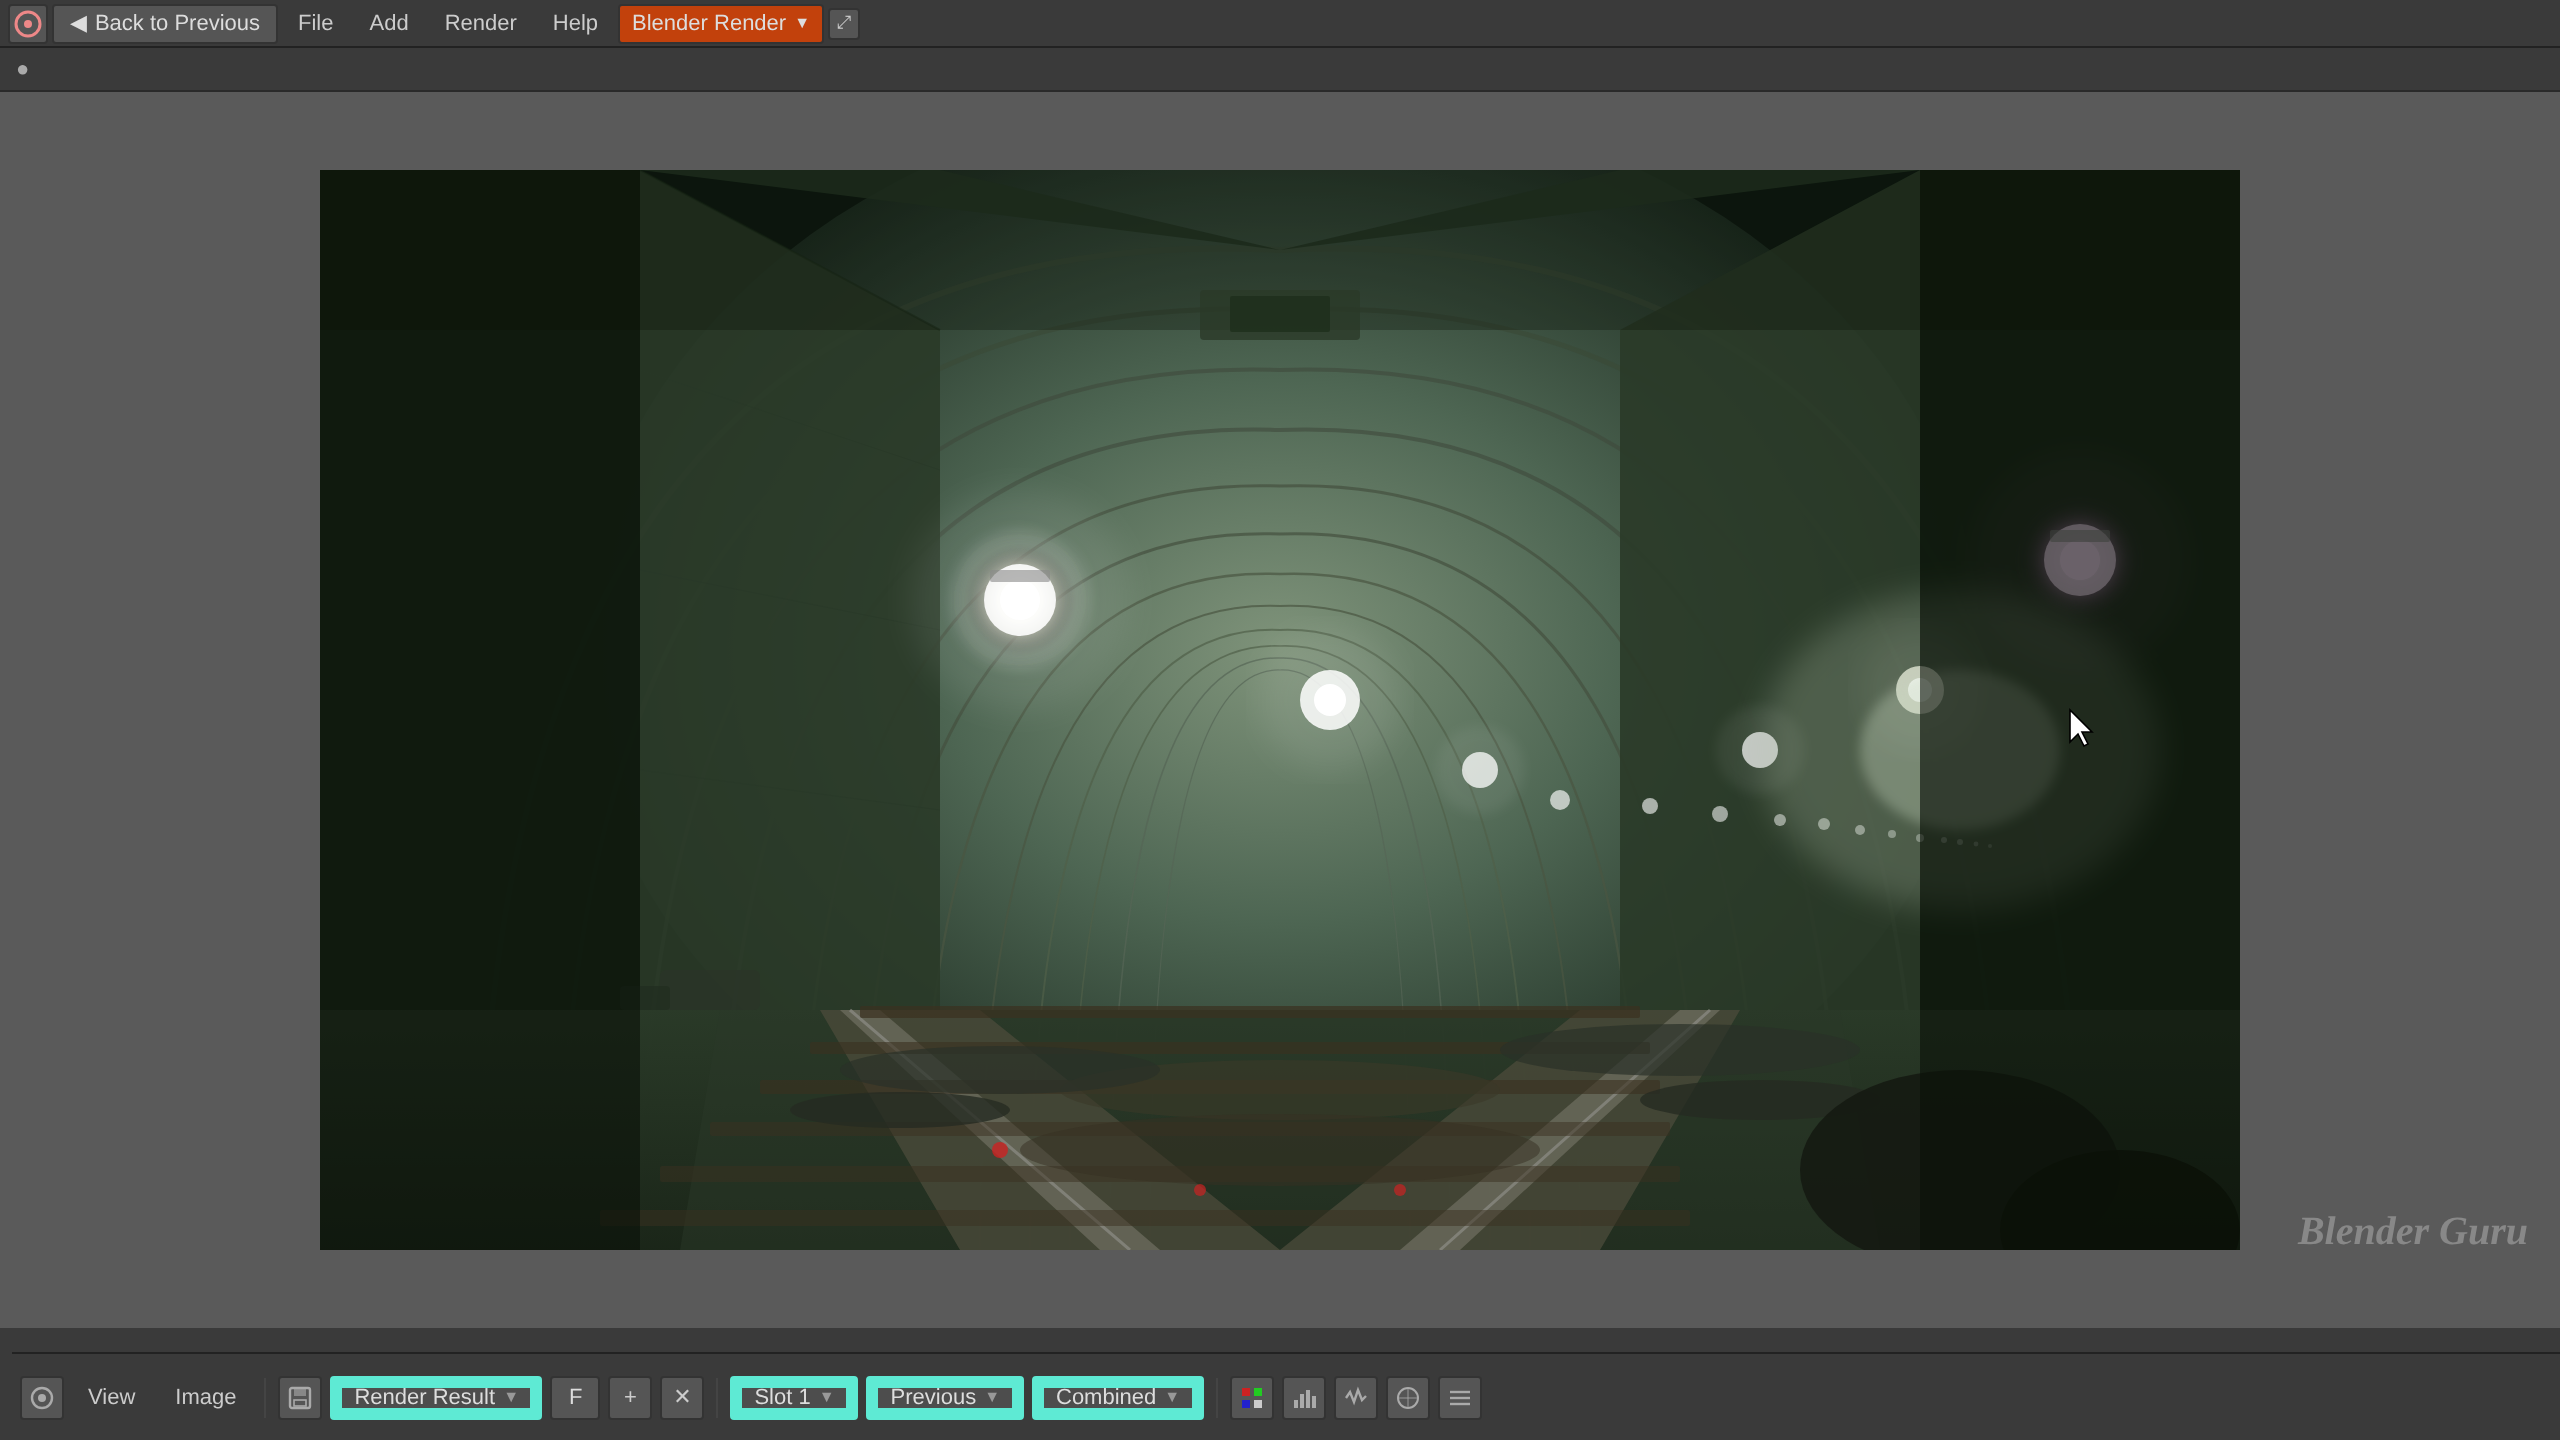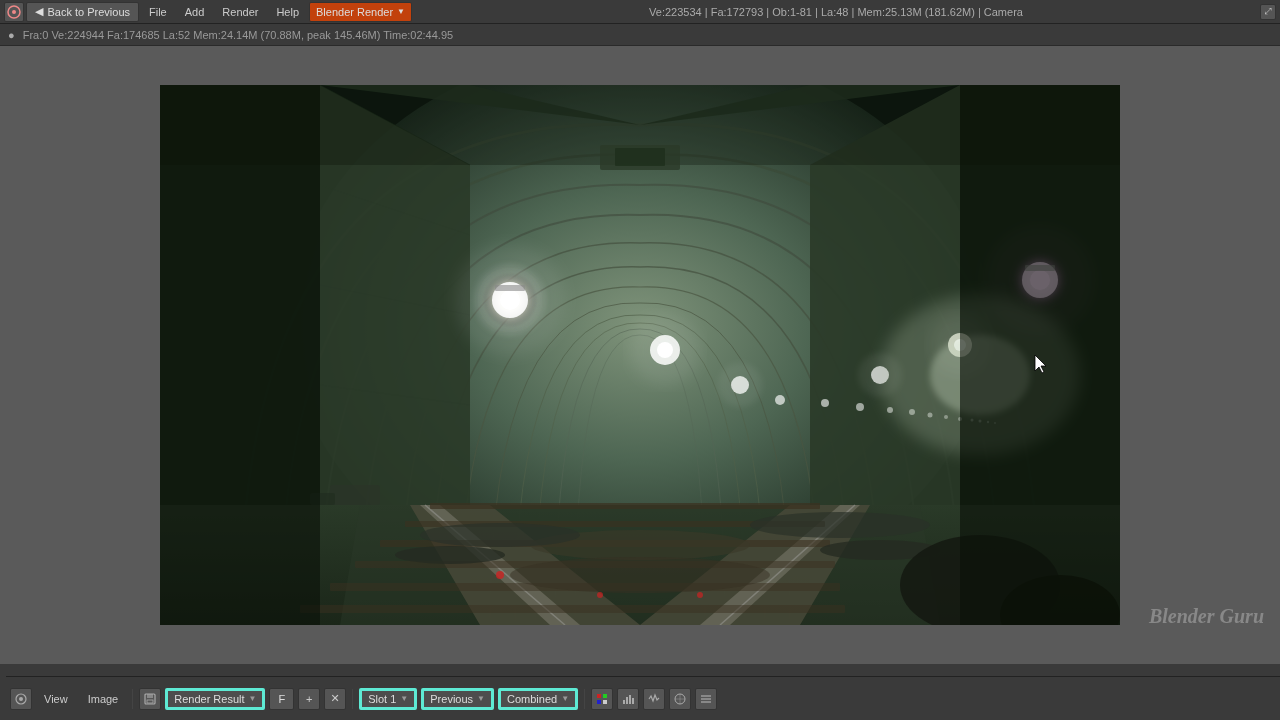--- a/index.html
+++ b/index.html
@@ -175,21 +175,21 @@
       cursor: pointer;
       display: flex;
       align-items: center;
       font-size: 11px;
       white-space: nowrap;
     }
     .bottom-dropdown {
       height: 22px;
       padding: 0 6px;
       background: #4d4d4d;
-      border: 3px solid #5eead4;
+      border: 6px solid #5eead4;
       border-radius: 2px;
       color: #ddd;
       cursor: pointer;
       display: flex;
       align-items: center;
       gap: 4px;
       font-size: 11px;
     }
     .bottom-dropdown .arrow {
       font-size: 8px;
@@ -228,29 +228,27 @@
     <span>Back to Previous</span>
   </div>
   <div class="menu-item">File</div>
   <div class="menu-item">Add</div>
   <div class="menu-item">Render</div>
   <div class="menu-item">Help</div>
   <div class="render-dropdown">
     <span>Blender Render</span>
     <span style="font-size:8px;">▼</span>
   </div>
-  <div class="status-bar-top">Ve:223534 | Fa:172793 | Ob:1-81 | La:48 | Mem:25.13M (181.62M) | Camera</div>
   <div class="window-controls">
     <div class="win-btn">⤢</div>
   </div>
 </div>
 
 <div id="info-bar">
   <span class="dot-icon">●</span>
-  <span>Fra:0  Ve:224944 Fa:174685 La:52 Mem:24.14M (70.88M, peak 145.46M) Time:02:44.95</span>
 </div>
 
 <div id="canvas-area">
   <div id="render-image">
     
     <svg viewBox="0 0 960 540" xmlns="http://www.w3.org/2000/svg">
       <defs>
         <radialGradient id="tunnelGlow" cx="50%" cy="45%" r="55%">
           <stop offset="0%" stop-color="#c8d8c0" stop-opacity="0.9"></stop>
           <stop offset="30%" stop-color="#8aa890" stop-opacity="0.6"></stop>

